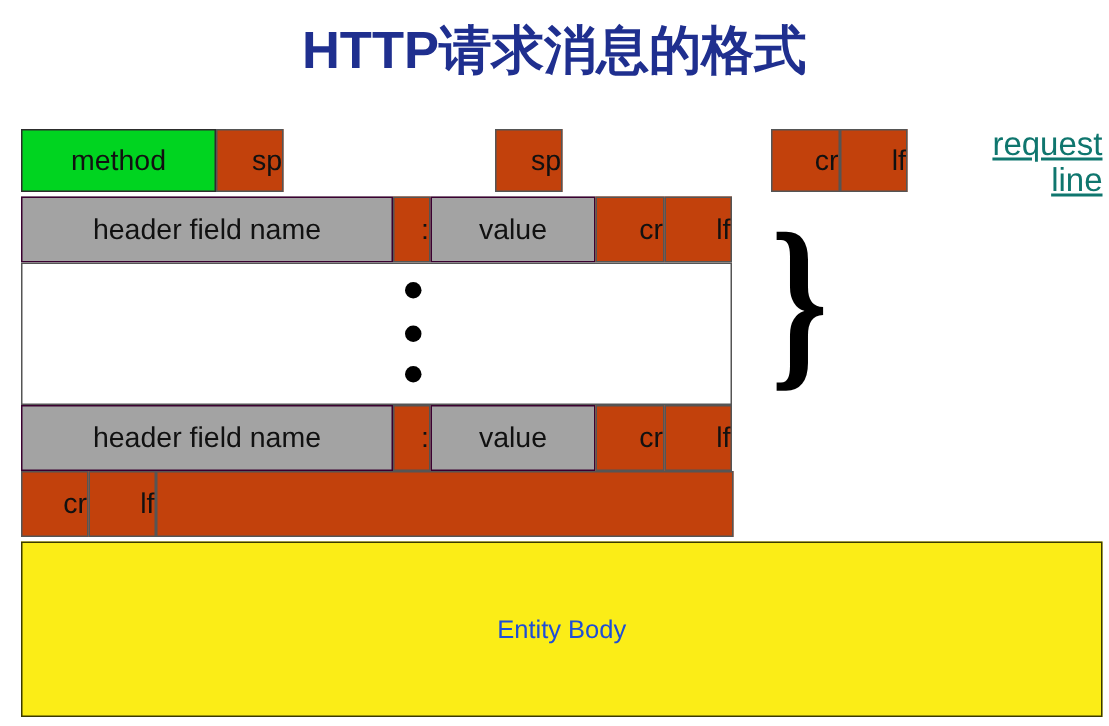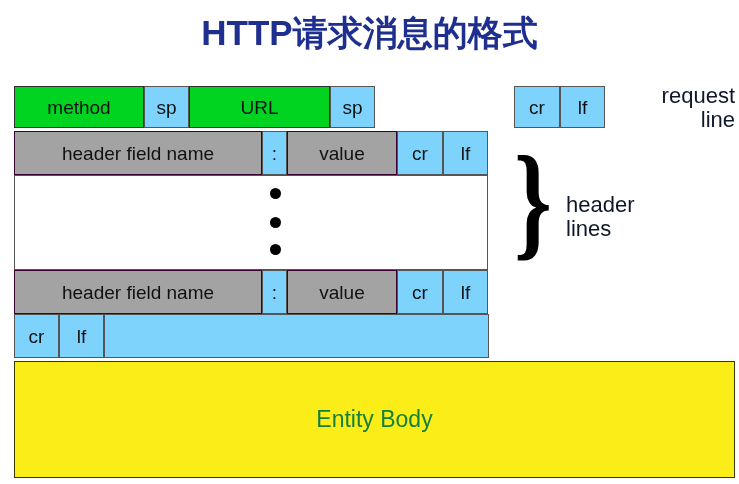--- a/index.html
+++ b/index.html
@@ -45,21 +45,21 @@
     align-items: center;
     justify-content: center;
     font-size: 19px;
     color: #111111;
     background: #ffffff;
     line-height: 1;
     white-space: nowrap;
   }
   .cell.green   { background: #00d420; border-color: #2d2d2d; justify-content: center; }
   .cell.magenta { background: #a3a3a3; border-color: #3a0030; }
-  .cell.white   { background: #7dd3fc; border-color: #555555; }
+  .cell.white   { background: #c2410c; border-color: #555555; justify-content: flex-end; }
   .cell.yellow  { background: #fbed17; border-color: #3a3a00; }
 
   
   .dots-box {
     position: absolute;
     box-sizing: border-box;
     border: 1px solid #555555;
     background: #ffffff;
   }
   .dot {
@@ -67,58 +67,56 @@
     width: 11px;
     height: 11px;
     background: #000000;
     border-radius: 50%;
   }
 
   
   .annot {
     position: absolute;
     font-size: 22px;
-    color: #0f172a;
+    color: #0f766e;
     line-height: 1.08;
     text-align: right;
     white-space: pre-line;
+    text-decoration: underline;
   }
   .annot.left-align { text-align: left; }
 
   .brace {
     position: absolute;
     font-size: 128px;
     line-height: 1;
     color: #000000;
     font-family: "Liberation Serif", serif;
     font-weight: 700;
     transform: scaleX(0.75);
     transform-origin: left center;
   }
 
   .entity-label {
-    font-size: 23px;
-    color: #15803d;
+    font-size: 17px;
+    color: #1d4ed8;
   }
 </style>
 </head>
 <body>
 
 <div class="slide">
 
   <div class="title">HTTP请求消息的格式</div>
 
   <div class="cell green" style="left:14px; top:86px; width:130px; height:42px;">
     <span>method</span>
   </div>
   <div class="cell white" style="left:144px; top:86px; width:45px; height:42px;">
     <span>sp</span>
-  </div>
-  <div class="cell green" style="left:189px; top:86px; width:141px; height:42px;">
-    <span>URL</span>
   </div>
   <div class="cell white" style="left:330px; top:86px; width:45px; height:42px;">
     <span>sp</span>
   </div>
   <div class="cell white" style="left:514px; top:86px; width:46px; height:42px;">
     <span>cr</span>
   </div>
   <div class="cell white" style="left:560px; top:86px; width:45px; height:42px;">
     <span>lf</span>
   </div>
@@ -158,22 +156,20 @@
     <span>value</span>
   </div>
   <div class="cell white" style="left:397px; top:270px; width:46px; height:44px;">
     <span>cr</span>
   </div>
   <div class="cell white" style="left:443px; top:270px; width:45px; height:44px;">
     <span>lf</span>
   </div>
 
   <div class="brace" style="left:514px; top:136px;">}</div>
-  <div class="annot left-align" style="left:566px; top:193px; width:170px;">header
-lines</div>
 
   <div class="cell white" style="left:14px; top:314px; width:45px; height:44px;">
     <span>cr</span>
   </div>
   <div class="cell white" style="left:59px; top:314px; width:45px; height:44px;">
     <span>lf</span>
   </div>
   <div class="cell white" style="left:104px; top:314px; width:385px; height:44px;">
     <span></span>
   </div>

